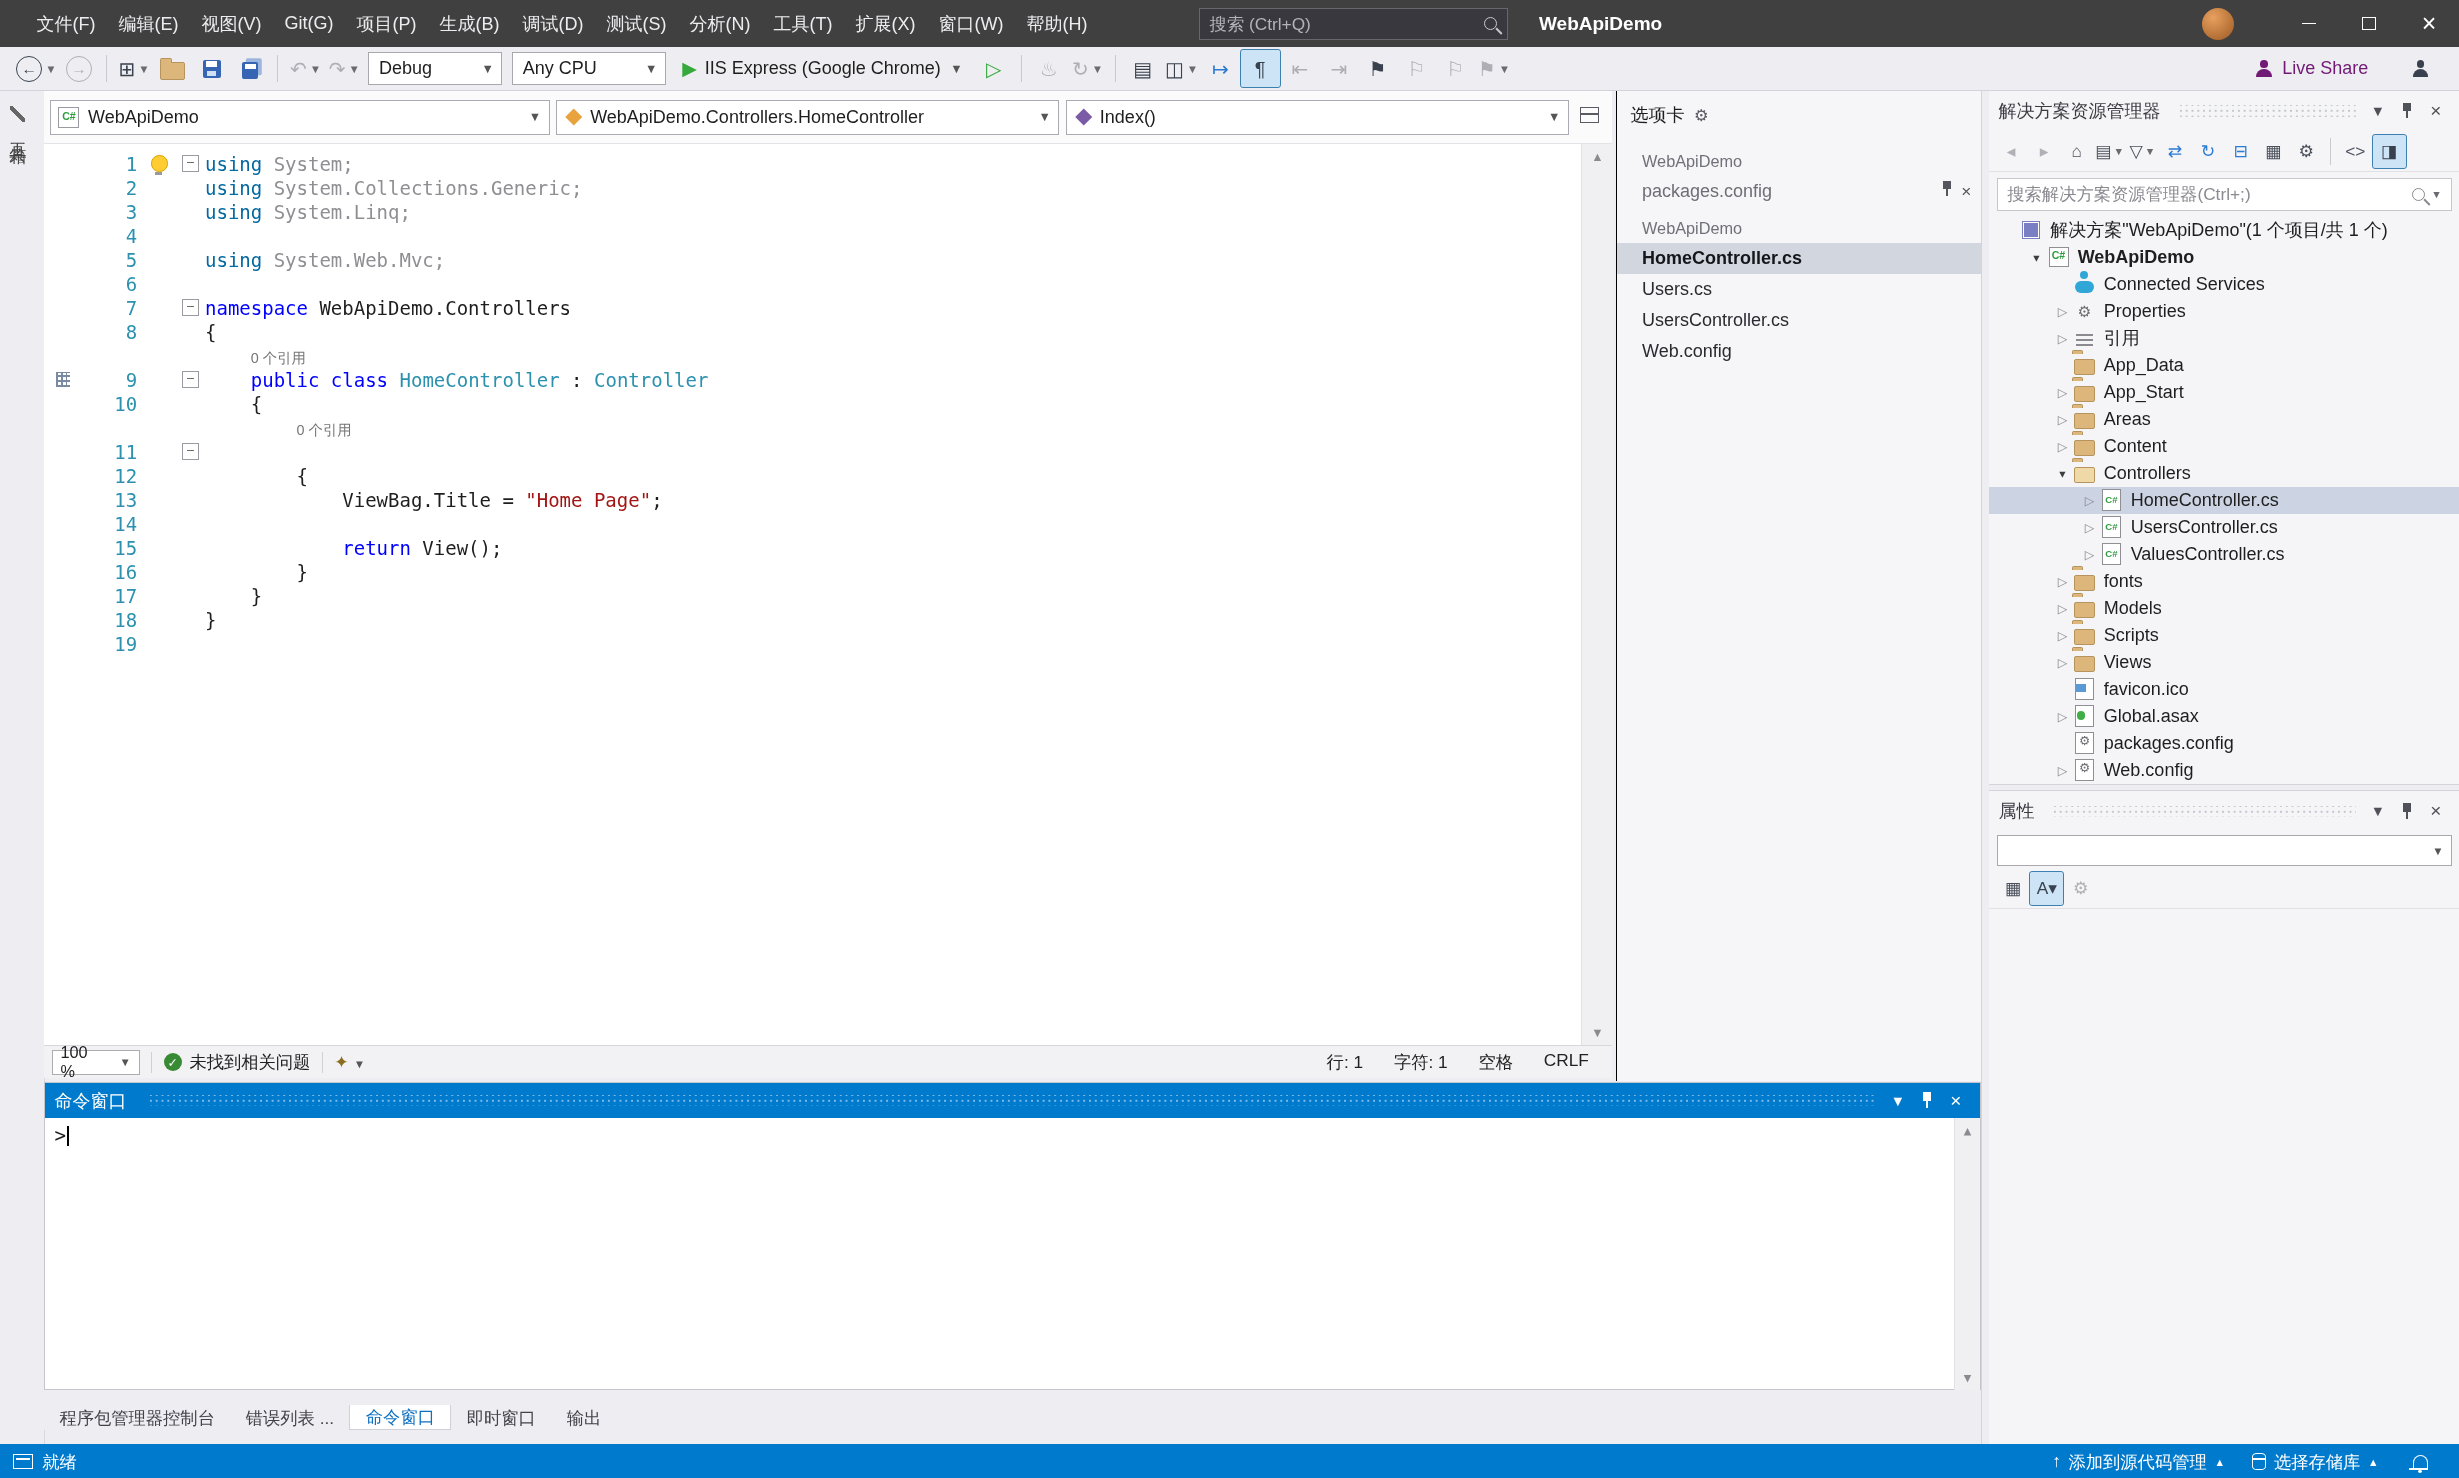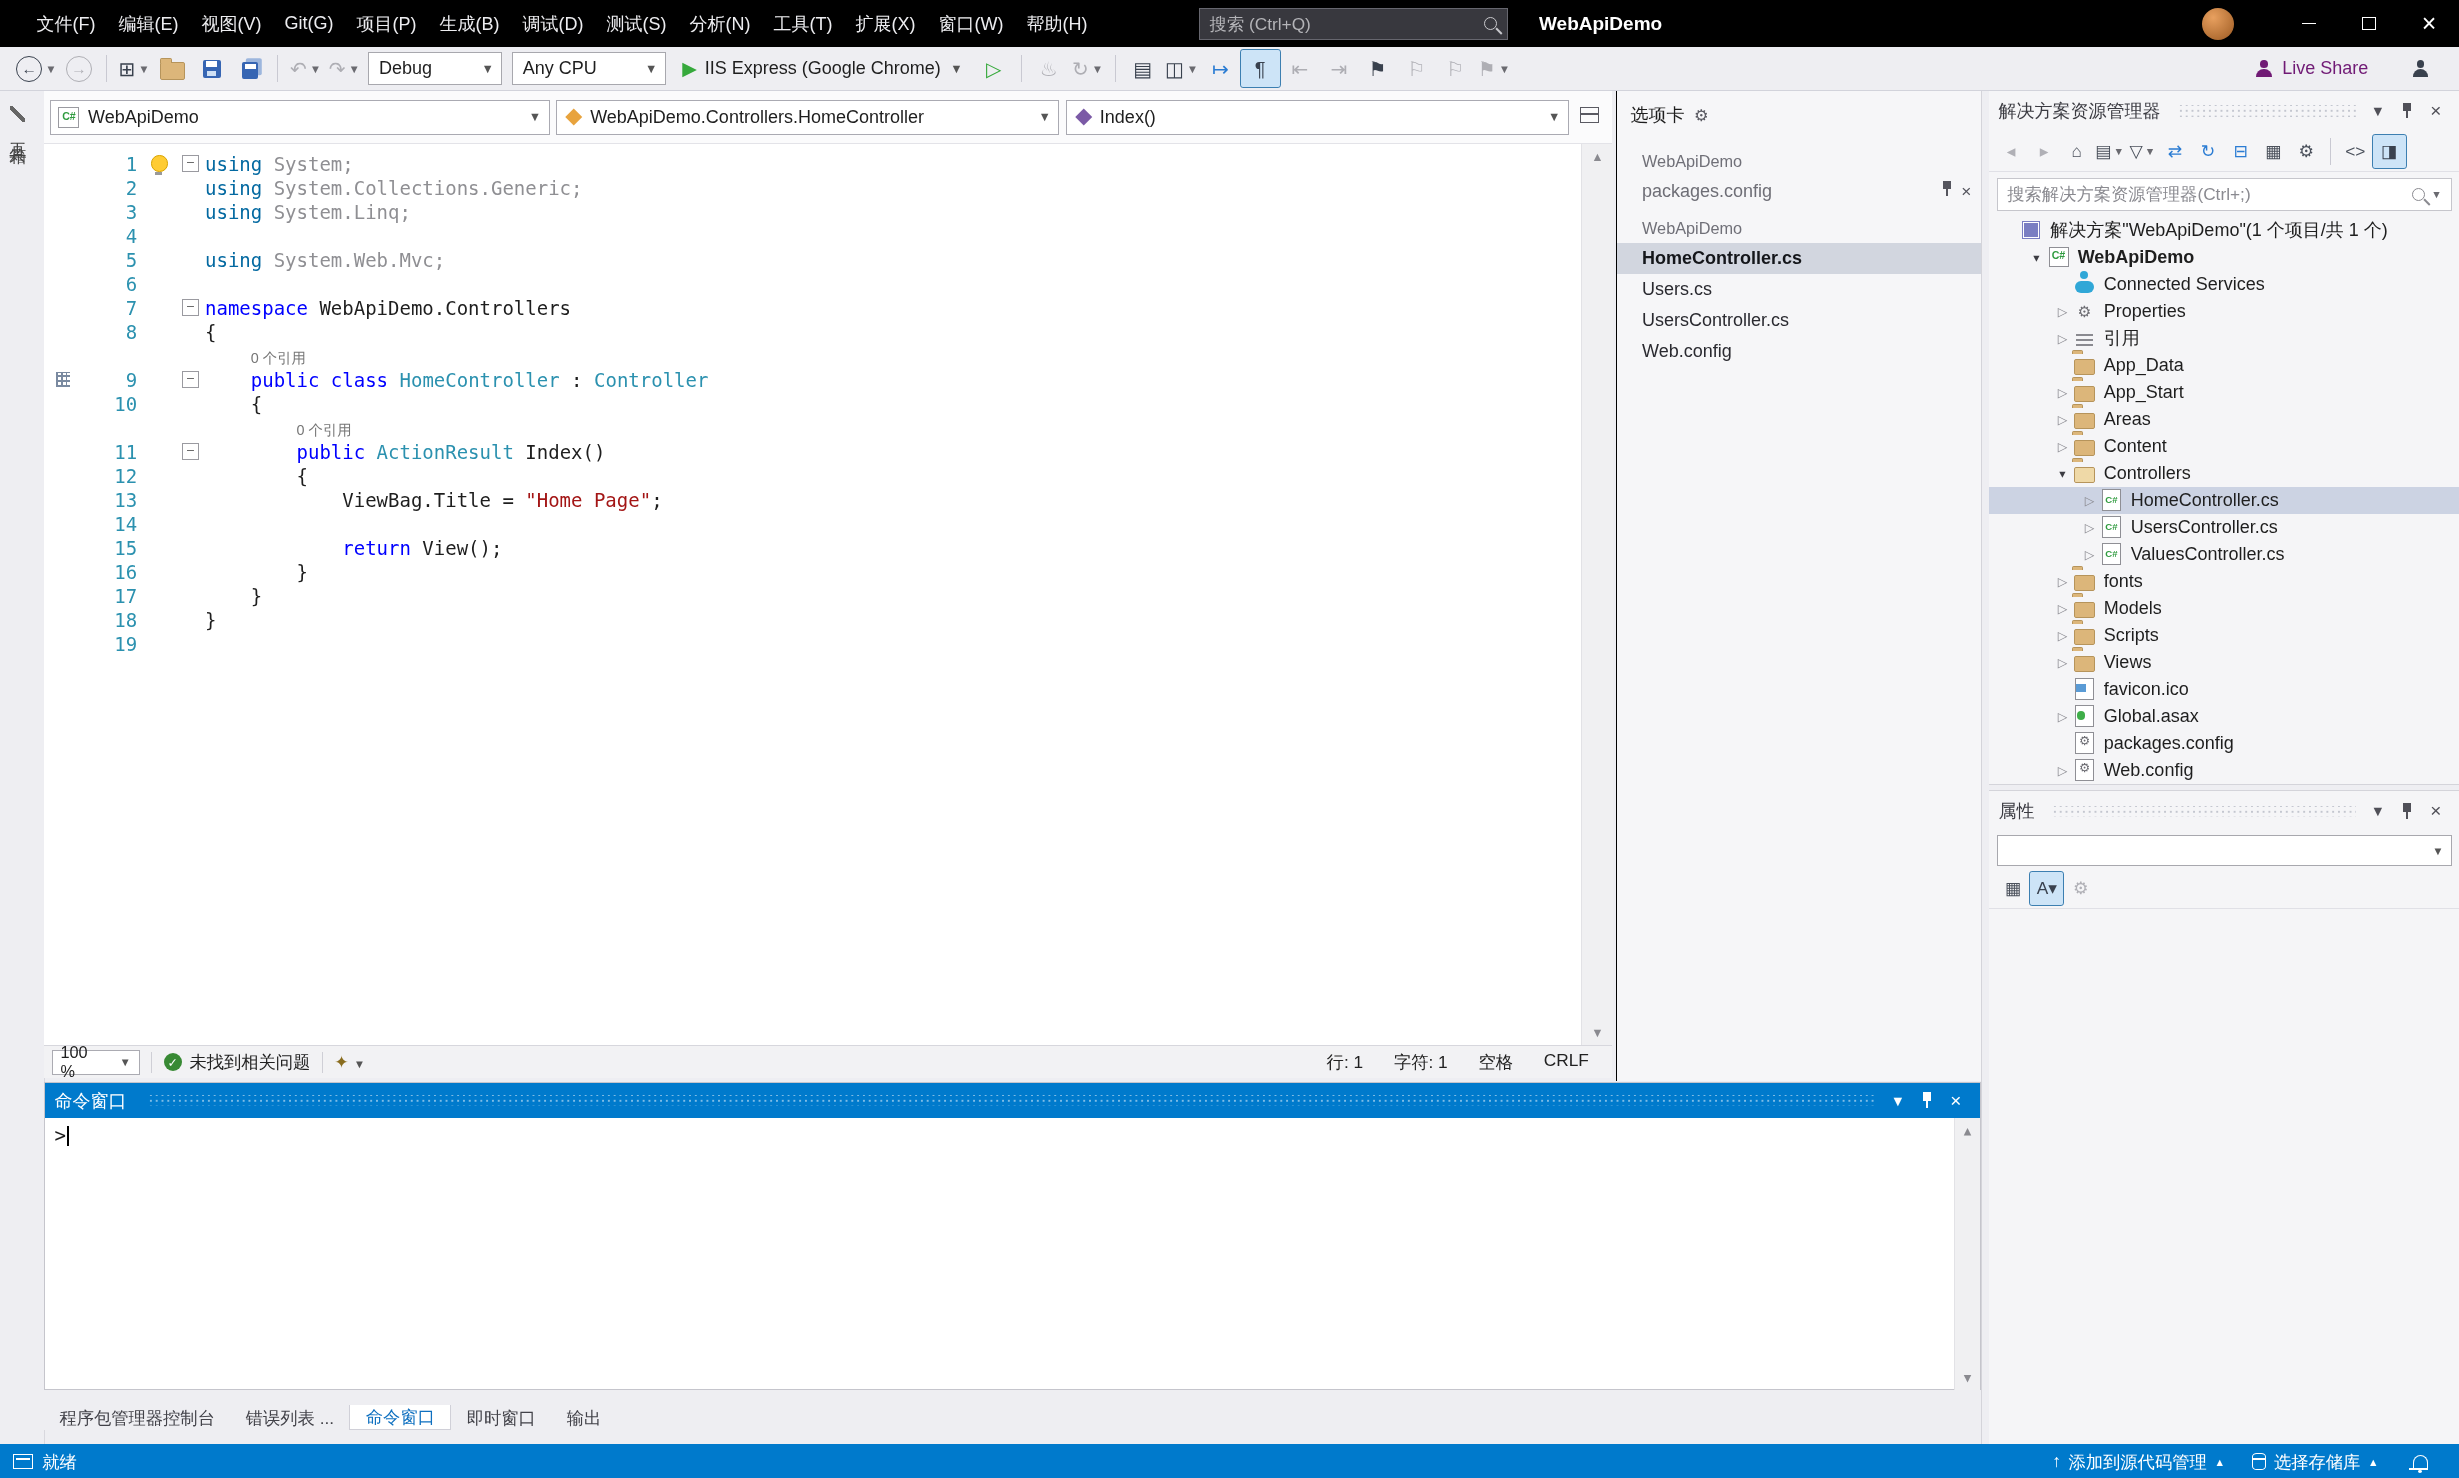--- a/index.html
+++ b/index.html
@@ -2,21 +2,21 @@
 <html><head>
 <meta charset="utf-8">
 <style>
   html,body{margin:0;padding:0;background:#888;}
   #root{position:relative;width:2459px;height:1479px;overflow:hidden;
         font-family:"Liberation Sans",sans-serif;background:#EEEEF2;color:#1e1e1e;
         -webkit-font-smoothing:antialiased;}
   .abs{position:absolute;}
 
   
-  #titlebar{left:0;top:0;width:2459px;height:47px;background:#000000;display:flex;align-items:flex-start;}
+  #titlebar{left:0;top:0;width:2459px;height:47px;background:#404040;display:flex;align-items:flex-start;}
   #menubar{display:flex;align-items:center;height:100%;padding-left:25px;}
   .menu-item{color:#EDEDF0;font-size:18px;padding:0 11.5px;height:100%;display:flex;align-items:center;cursor:default;}
   #qsearch{position:absolute;left:1199px;top:7.7px;width:309px;height:32px;background:#38383e;
            border:1px solid #66666e;display:flex;align-items:center;padding:0 9.6px;box-sizing:border-box;}
   #qsearch .ph{color:#b4b4b8;font-size:17.3px;flex:1;}
   #apptitle{position:absolute;left:1539px;top:0;height:47px;display:flex;align-items:center;
             color:#fff;font-weight:bold;font-size:19px;}
   #avatar{position:absolute;left:2202px;top:7.7px;width:32px;height:32px;border-radius:50%;
           background:radial-gradient(circle at 35% 30%,#e8a05f,#9c5a22);}
   #winbtns{position:absolute;right:0;top:0;height:47px;display:flex;}
@@ -410,21 +410,21 @@
       <div class="code-row"><span class="cr-glyph"></span><span class="cr-num">3</span><span class="cr-bulb"></span><span class="cr-fold"></span><span class="cr-text"><span class="seg-kf">using</span><span class="seg-pf"> System.Linq;</span></span></div>
       <div class="code-row"><span class="cr-glyph"></span><span class="cr-num">4</span><span class="cr-bulb"></span><span class="cr-fold"></span></div>
       <div class="code-row"><span class="cr-glyph"></span><span class="cr-num">5</span><span class="cr-bulb"></span><span class="cr-fold"></span><span class="cr-text"><span class="seg-kf">using</span><span class="seg-pf"> System.Web.Mvc;</span></span></div>
       <div class="code-row"><span class="cr-glyph"></span><span class="cr-num">6</span><span class="cr-bulb"></span><span class="cr-fold"></span><span class="cr-text"></span></div>
       <div class="code-row"><span class="cr-glyph"></span><span class="cr-num">7</span><span class="cr-bulb"></span><span class="cr-fold"><span class="foldbox">–</span></span><span class="cr-text"><span class="seg-k">namespace</span><span class="seg-p"> WebApiDemo.Controllers</span></span></div>
       <div class="code-row"><span class="cr-glyph"></span><span class="cr-num">8</span><span class="cr-bulb"></span><span class="cr-fold"></span><span class="cr-text"><span class="seg-p">{</span></span></div>
       <div class="code-row"><span class="cr-glyph"></span><span class="cr-num"></span><span class="cr-bulb"></span><span class="cr-fold"></span><span class="cr-text"><span class="seg-p">    </span><span class="seg-cl">0 个引用</span></span></div>
       <div class="code-row"><span class="cr-glyph"><span class="ic-refgrid"></span></span><span class="cr-num">9</span><span class="cr-bulb"></span><span class="cr-fold"><span class="foldbox">–</span></span><span class="cr-text"><span class="seg-p">    </span><span class="seg-k">public</span><span class="seg-p"> </span><span class="seg-k">class</span><span class="seg-p"> </span><span class="seg-t">HomeController</span><span class="seg-p"> : </span><span class="seg-t">Controller</span></span></div>
       <div class="code-row"><span class="cr-glyph"></span><span class="cr-num">10</span><span class="cr-bulb"></span><span class="cr-fold"></span><span class="cr-text"><span class="seg-p">    {</span></span></div>
       <div class="code-row"><span class="cr-glyph"></span><span class="cr-num"></span><span class="cr-bulb"></span><span class="cr-fold"></span><span class="cr-text"><span class="seg-p">        </span><span class="seg-cl">0 个引用</span></span></div>
-      <div class="code-row"><span class="cr-glyph"></span><span class="cr-num">11</span><span class="cr-bulb"></span><span class="cr-fold"><span class="foldbox">–</span></span><span class="cr-text"><span class="seg-p">        </span><span class="seg-k">public</span><span class="seg-p"> </span><span class="seg-t">ActionResult</span><span class="seg-p"> Index()</span></span></div>
+      <div class="code-row"><span class="cr-glyph"></span><span class="cr-num">11</span><span class="cr-bulb"></span><span class="cr-fold"><span class="foldbox">–</span></span></div>
       <div class="code-row"><span class="cr-glyph"></span><span class="cr-num">12</span><span class="cr-bulb"></span><span class="cr-fold"></span><span class="cr-text"><span class="seg-p">        {</span></span></div>
       <div class="code-row"><span class="cr-glyph"></span><span class="cr-num">13</span><span class="cr-bulb"></span><span class="cr-fold"></span><span class="cr-text"><span class="seg-p">            ViewBag.Title = </span><span class="seg-s">"Home Page"</span><span class="seg-p">;</span></span></div>
       <div class="code-row"><span class="cr-glyph"></span><span class="cr-num">14</span><span class="cr-bulb"></span><span class="cr-fold"></span><span class="cr-text"></span></div>
       <div class="code-row"><span class="cr-glyph"></span><span class="cr-num">15</span><span class="cr-bulb"></span><span class="cr-fold"></span><span class="cr-text"><span class="seg-p">            </span><span class="seg-k">return</span><span class="seg-p"> View();</span></span></div>
       <div class="code-row"><span class="cr-glyph"></span><span class="cr-num">16</span><span class="cr-bulb"></span><span class="cr-fold"></span><span class="cr-text"><span class="seg-p">        }</span></span></div>
       <div class="code-row"><span class="cr-glyph"></span><span class="cr-num">17</span><span class="cr-bulb"></span><span class="cr-fold"></span><span class="cr-text"><span class="seg-p">    }</span></span></div>
       <div class="code-row"><span class="cr-glyph"></span><span class="cr-num">18</span><span class="cr-bulb"></span><span class="cr-fold"></span><span class="cr-text"><span class="seg-p">}</span></span></div>
       <div class="code-row"><span class="cr-glyph"></span><span class="cr-num">19</span><span class="cr-bulb"></span><span class="cr-fold"></span><span class="cr-text"></span></div>
     </div>
   <div id="ed-scrollbar" class="abs">

